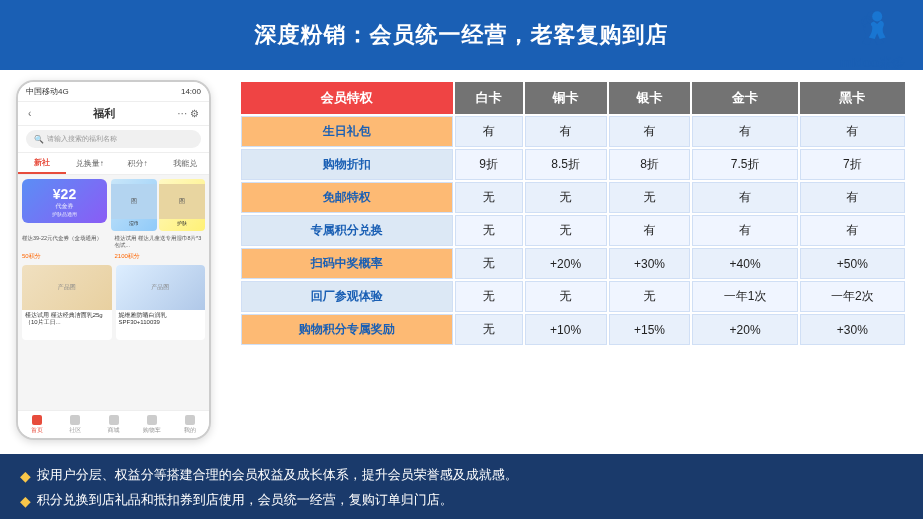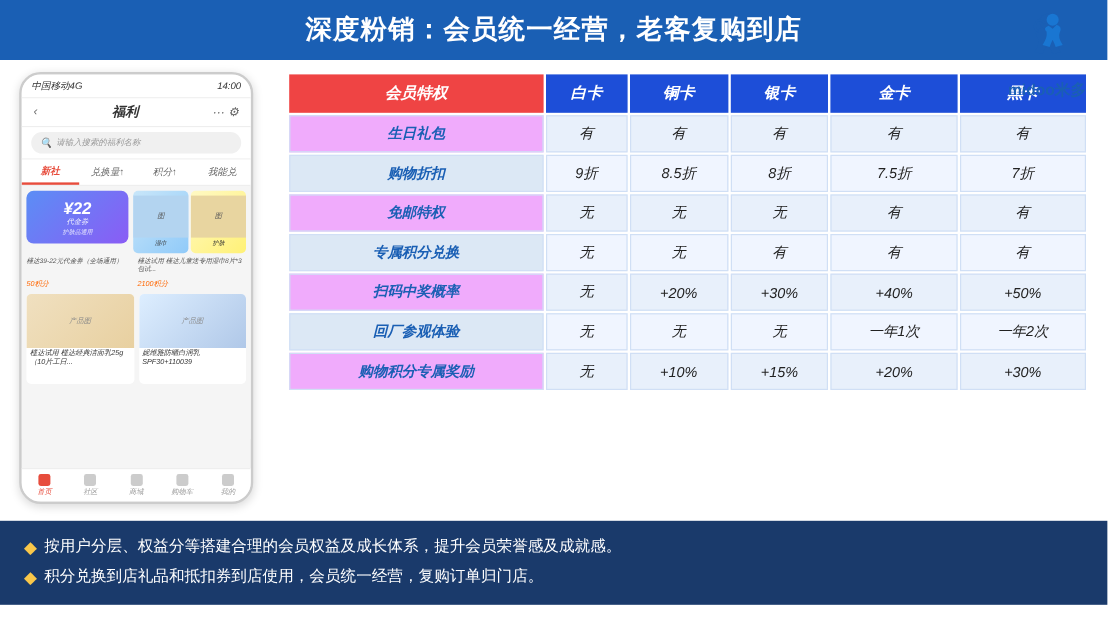--- a/index.html
+++ b/index.html
@@ -9,21 +9,21 @@
       background: #fff;
       font-family: 'Microsoft YaHei', SimHei, sans-serif;
       overflow: hidden;
       position: relative;
     }
 
     
     .title-bar {
       background: #1a5fb4;
       text-align: center;
-      padding: 10px 0;
+      padding: 20px 0;
       position: relative;
     }
     .title-text {
       color: #fff;
       font-size: 22px;
       font-weight: bold;
       letter-spacing: 1px;
     }
 
     
@@ -36,31 +36,30 @@
       align-items: center;
     }
     .logo-icon {
       width: 42px;
       height: 42px;
     }
     .logo-text {
       font-size: 13px;
       color: #1a5fb4;
       font-weight: bold;
-      margin-top: 16px;
+      margin-top: 4px;
     }
 
     
     .main-content {
       display: flex;
       flex-direction: row;
       padding: 10px 16px 0 16px;
       height: 380px;
       gap: 28px;
-      font-style: italic;
     }
 
     
     .phone-mockup {
       width: 195px;
       min-width: 195px;
       height: 360px;
       border: 2px solid #ccc;
       border-radius: 18px;
       overflow: hidden;
@@ -229,41 +228,41 @@
       flex: 1;
       overflow: hidden;
     }
     table {
       width: 100%;
       border-collapse: separate;
       border-spacing: 2px;
       font-size: 13px;
     }
     th {
-      background: #1d4ed8;
+      background: #737373;
       color: #fff;
       padding: 7px 4px;
       text-align: center;
       font-weight: bold;
       font-size: 13px;
     }
     th:first-child {
       background: #ef4444;
       min-width: 90px;
     }
     td {
       background: #e8f0fb;
       padding: 6px 4px;
       text-align: center;
       color: #222;
       font-size: 12px;
       border: 1px solid #d0dff5;
     }
     td:first-child {
-      background: #f0abfc;
+      background: #fdba74;
       font-weight: bold;
       color: #1a5fb4;
       font-size: 12px;
     }
     tr:nth-child(even) td {
       background: #f0f5ff;
     }
     tr:nth-child(even) td:first-child {
       background: #dce8f5;
     }

